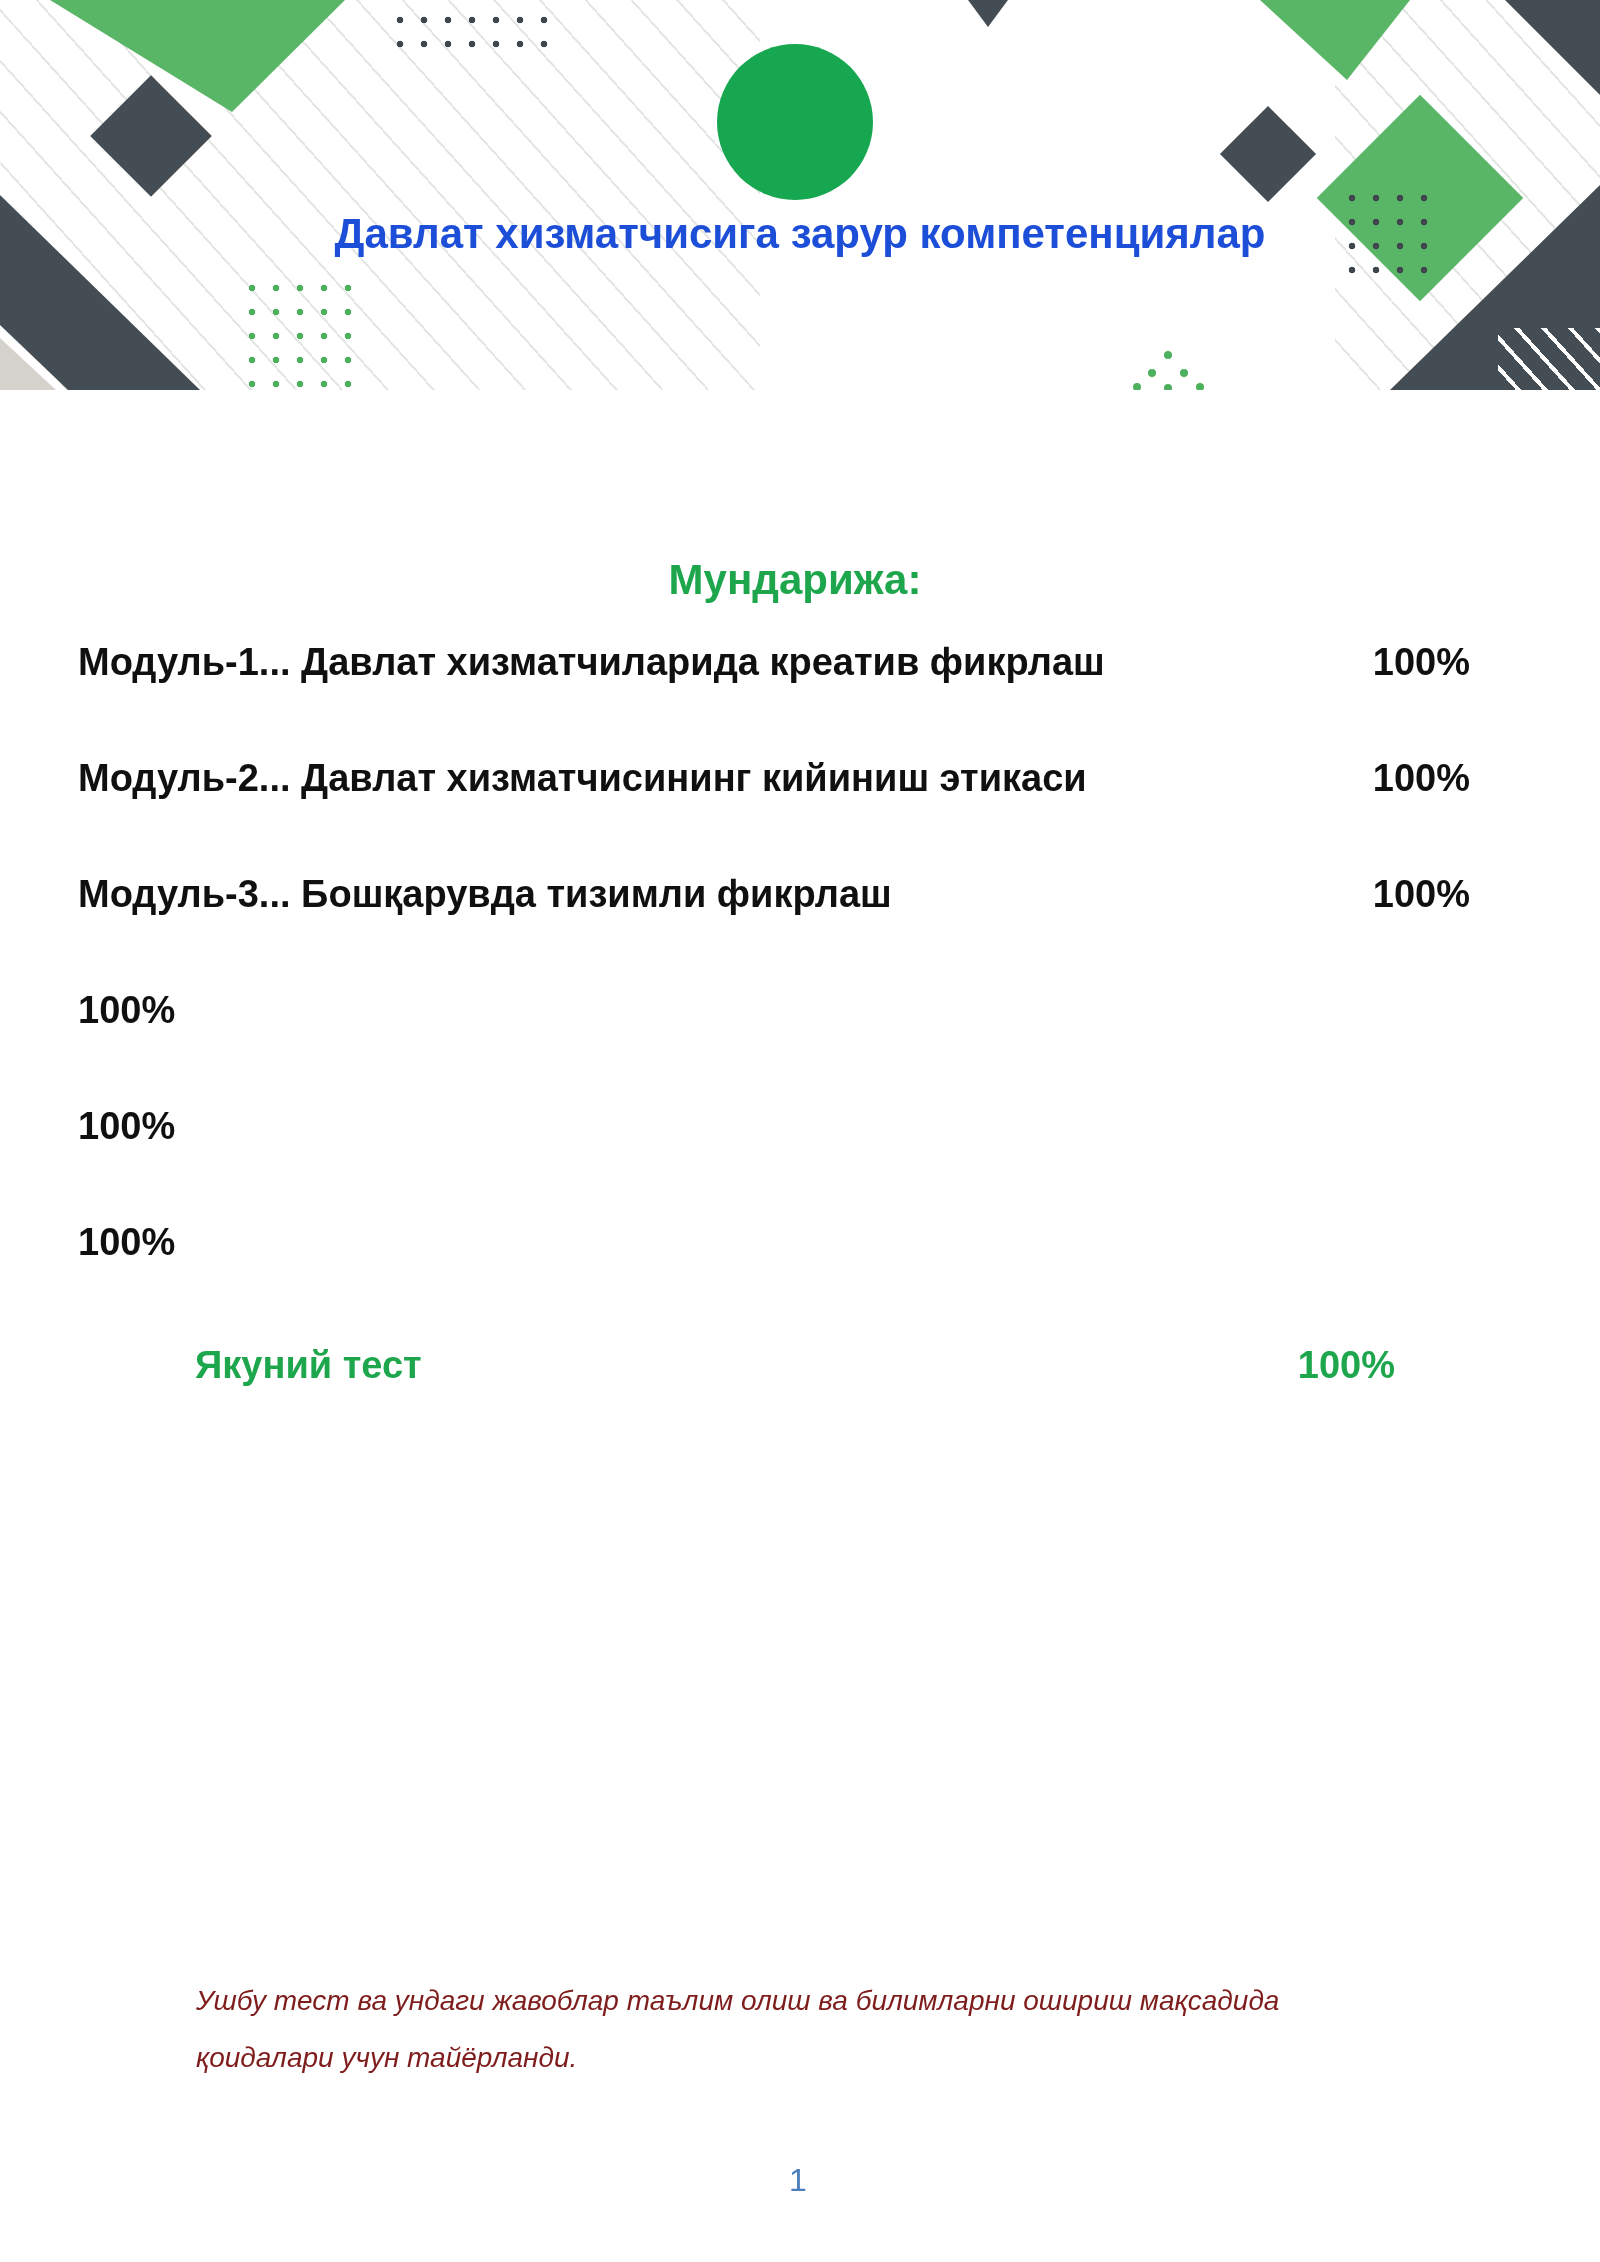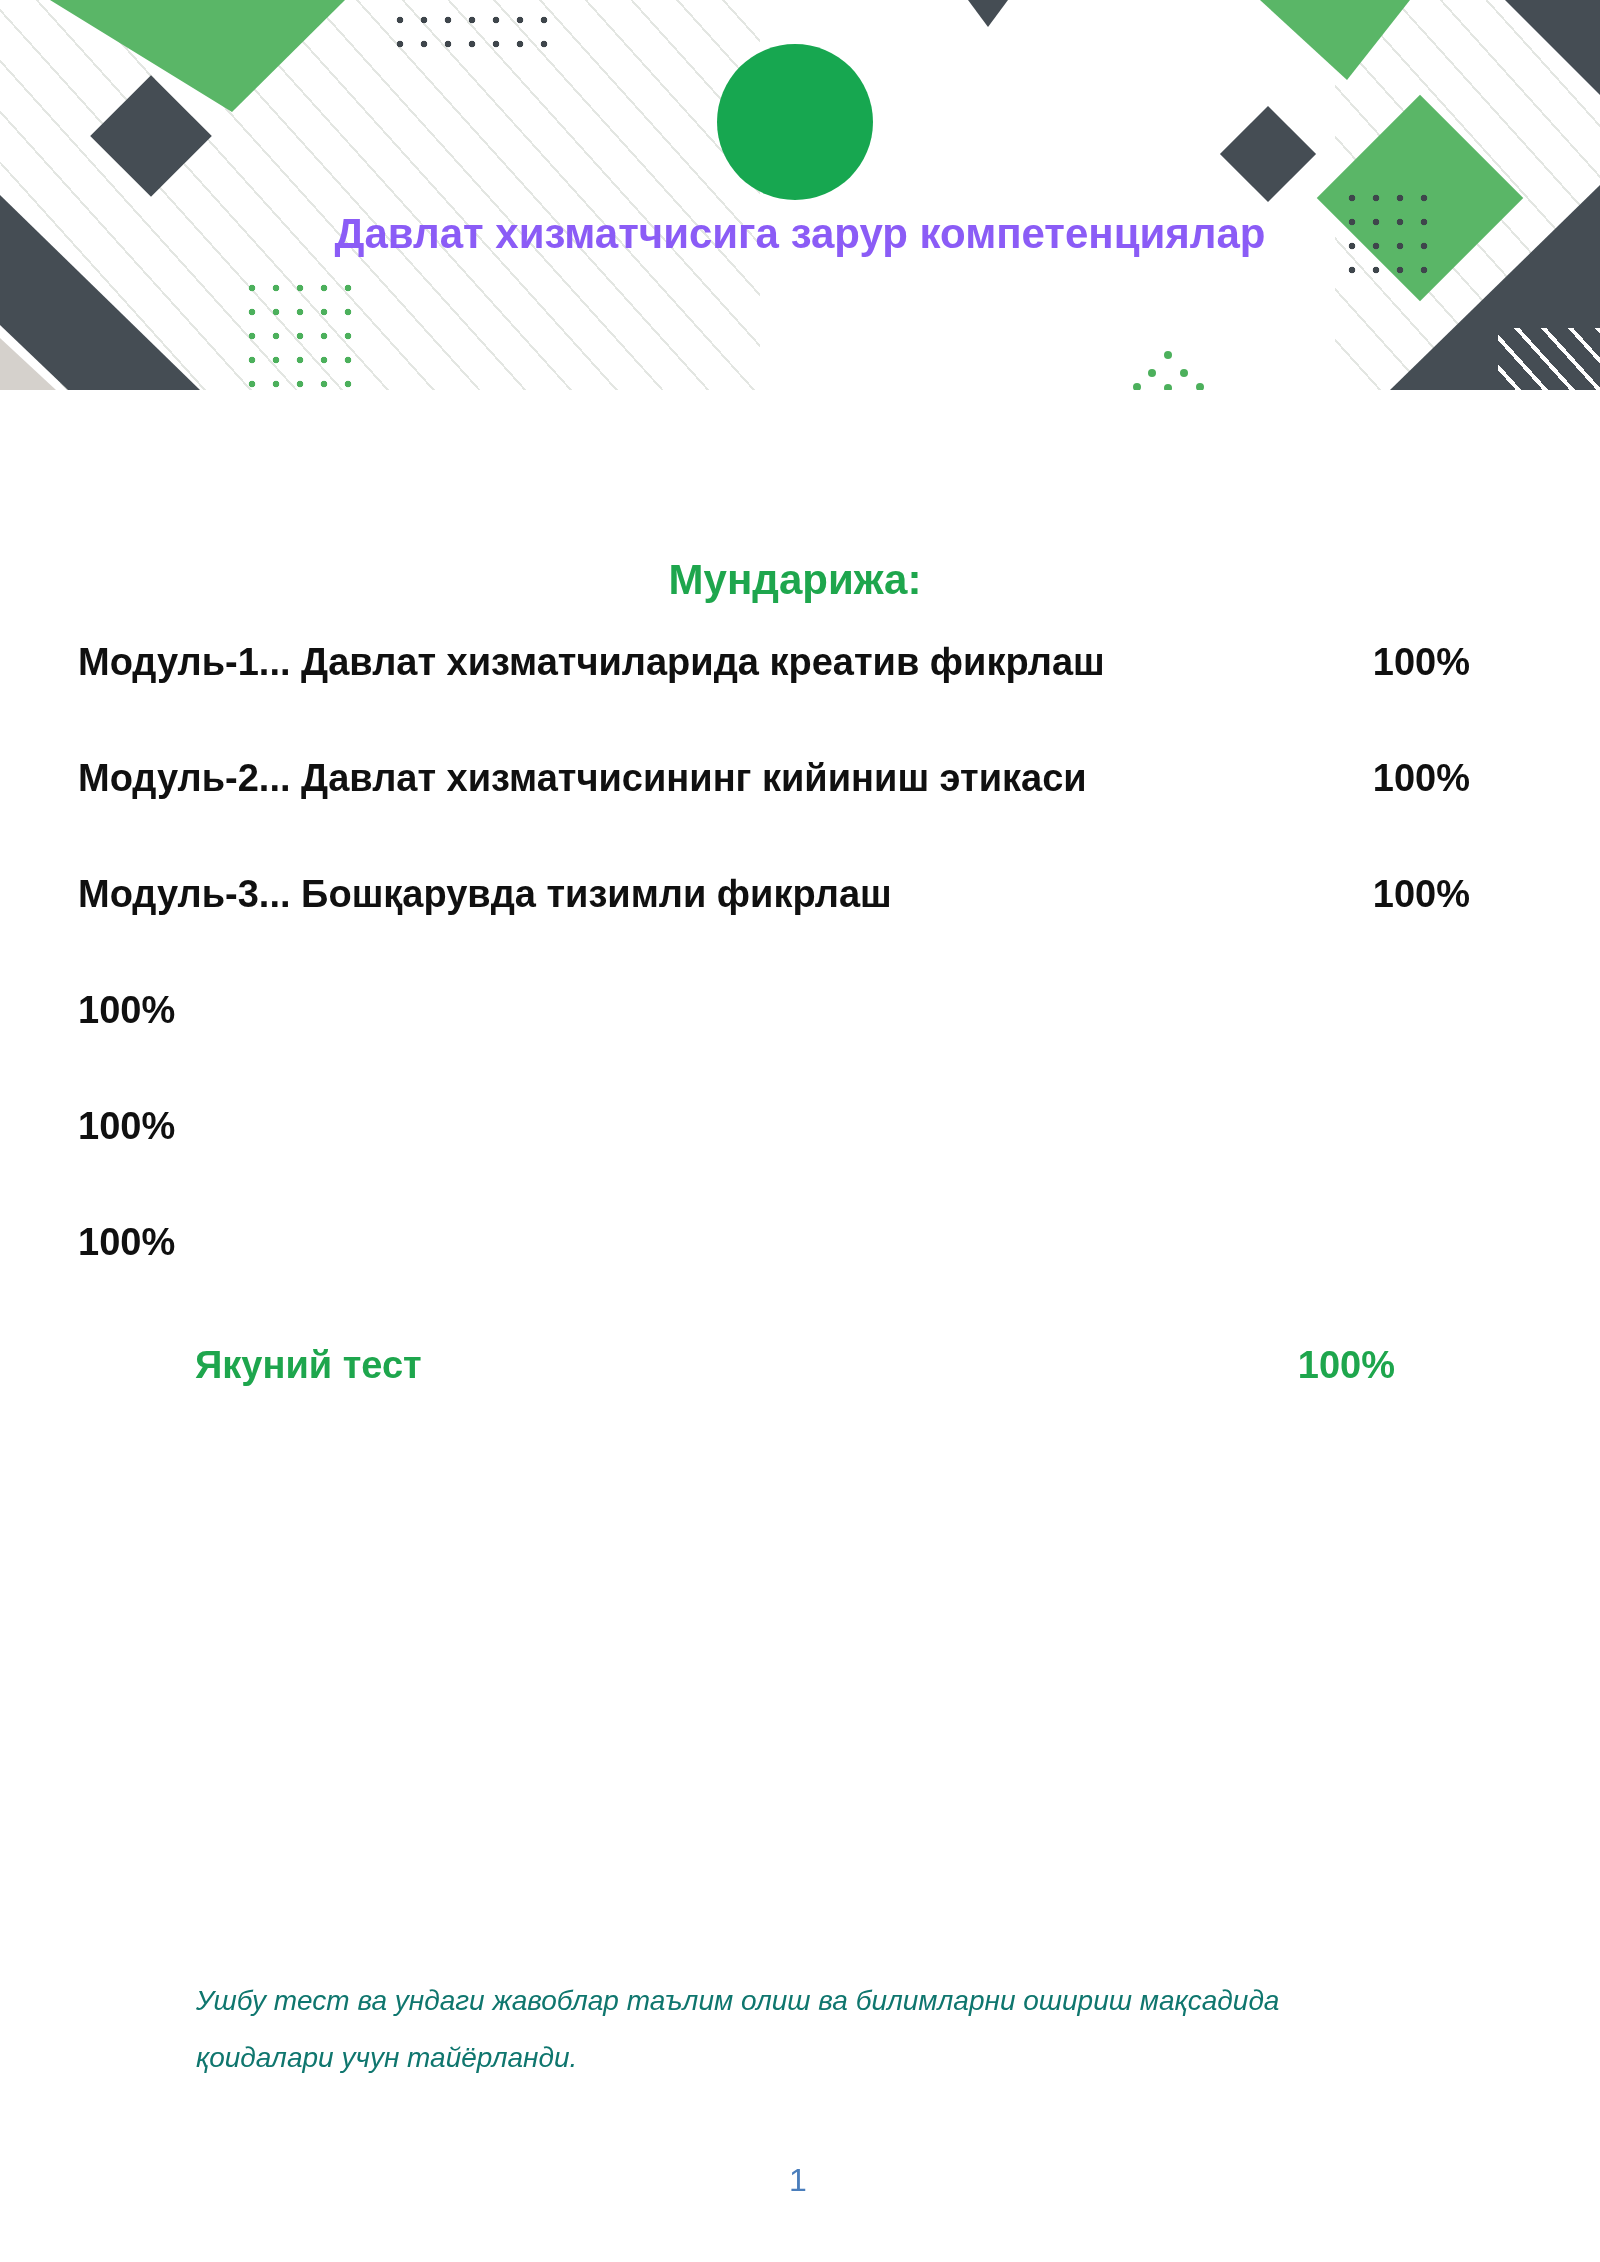--- a/index.html
+++ b/index.html
@@ -20,21 +20,21 @@
   .beige{background:#d5d1cc;}
   .dots{z-index:3;}
   .dots-dark{background-image:radial-gradient(circle,#3f464c 3px,transparent 3.6px);background-size:24px 24px;}
   .dots-green{background-image:radial-gradient(circle,#4cb05c 3px,transparent 3.6px);background-size:24px 24px;}
   .mini-dot{position:absolute;width:8px;height:8px;border-radius:50%;background:#4cb05c;z-index:3;}
   .circle{left:717px;top:44px;width:156px;height:156px;border-radius:50%;background:#17a750;z-index:4;}
   .corner-stripes{left:1498px;top:328px;width:130px;height:66px;
     background:repeating-linear-gradient(48deg,transparent 0 16px,#ffffff 16px 20px);z-index:5;}
   .doc-title{
     position:absolute;left:0;top:210px;width:1600px;text-align:center;z-index:6;
-    font-size:42px;font-weight:bold;color:#8b5cf6;letter-spacing:0px;
+    font-size:42px;font-weight:bold;color:#1d4ed8;letter-spacing:0px;
   }
   
   .toc-heading{
     position:absolute;left:0;top:556px;width:1590px;text-align:center;
     font-size:42px;font-weight:bold;color:#1ea64d;
   }
   .toc-row{
     position:absolute;left:78px;width:1392px;height:46px;
     display:flex;justify-content:space-between;align-items:center;
     font-size:38px;font-weight:bold;color:#101010;white-space:nowrap;
@@ -44,21 +44,21 @@
   .toc-final{
     position:absolute;left:78px;width:1392px;height:46px;top:1335px;
     display:flex;justify-content:space-between;align-items:center;
     font-size:38px;font-weight:bold;color:#1ea64d;white-space:nowrap;margin-top:7px;
   }
   .toc-final .label{padding-left:117px;}
   .toc-final .percent{margin-right:75px;}
   
   .note{
     position:absolute;left:196px;top:1972px;width:1160px;
-    font-size:28px;font-style:italic;color:#0f766e;line-height:57px;
+    font-size:28px;font-style:italic;color:#7f1d1d;line-height:57px;
   }
   .page-number{
     position:absolute;left:0;top:2162px;width:1596px;text-align:center;
     font-size:32px;color:#4a7ebc;
   }
 </style>
 </head>
 <body>
 
 <div id="page">

